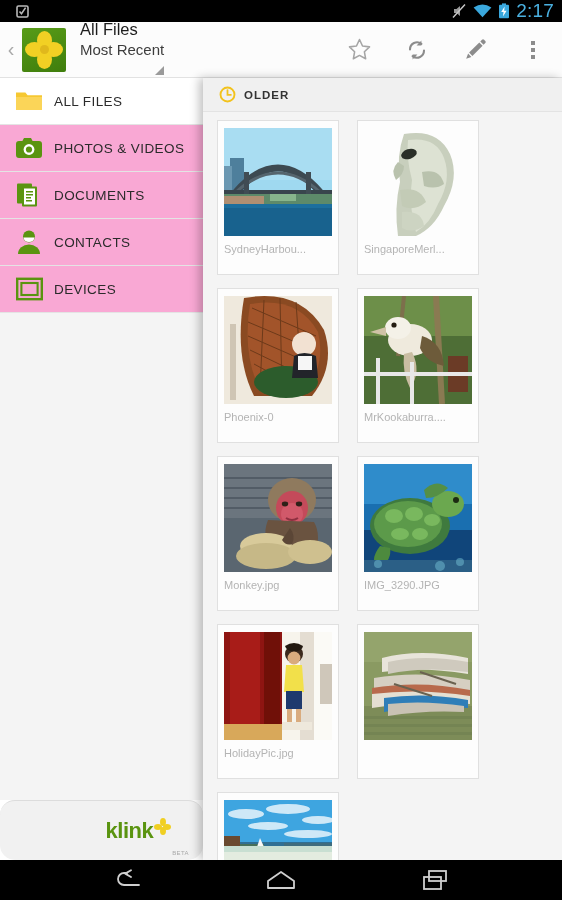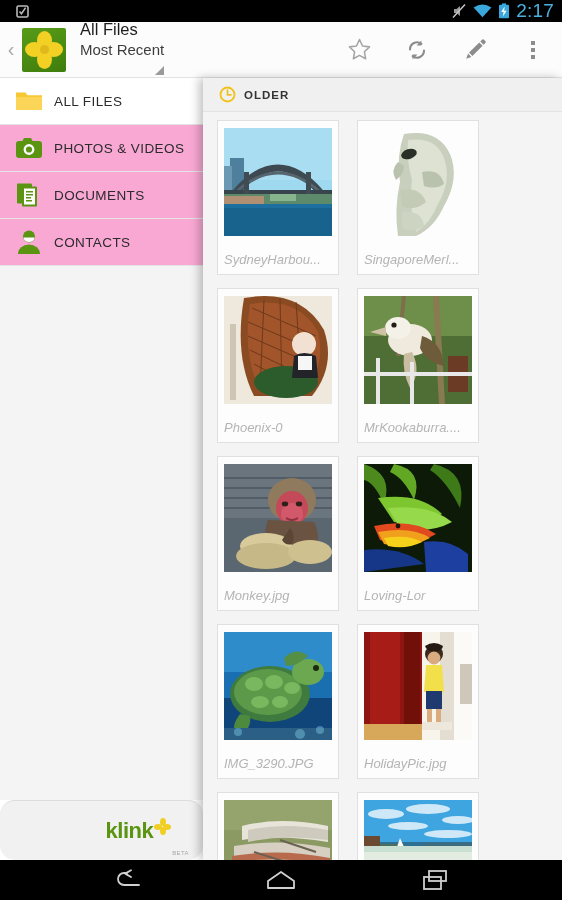--- a/index.html
+++ b/index.html
@@ -113,22 +113,22 @@
     display: flex; flex-wrap: wrap;
   }
   .tile {
     width: 122px; height: 155px; margin: 0 18px 13px 0;
     background: #fdfdfd; border: 1px solid #e0e0e0;
     display: flex; flex-direction: column; align-items: center;
     padding-top: 7px;
   }
   .thumb { width: 108px; height: 108px; overflow: hidden; position: relative; background: #fff; }
   .tile-name {
-    width: 108px; margin-top: 16px; font-size: 13px; color: #b4b4b4;
-    white-space: nowrap; overflow: hidden; text-overflow: clip; font-style: italic;
+    width: 108px; margin-top: 7px; font-size: 11px; color: #b4b4b4;
+    white-space: nowrap; overflow: hidden; text-overflow: clip;
   }
 
   
   .navbar {
     position: absolute; left: 0; top: 860px; width: 562px; height: 40px;
     background: #000; display: flex; align-items: center; justify-content: center; gap: 104px;
   }
   .nav-btn { width: 50px; height: 40px; display: flex; align-items: center; justify-content: center; }
 </style>
 </head>
@@ -257,20 +257,29 @@
       <span class="nav-ic">
         <svg width="26" height="26" viewBox="0 0 26 26">
           <circle cx="13" cy="7.5" r="6" fill="#5a9410"></circle>
           <path d="M2 25 a11 9.5 0 0 1 22 0 Z" fill="#5a9410"></path>
           <path d="M7.5 8.5 a5.5 4.5 0 0 0 11 0 Z" fill="#ffffff"></path>
         </svg>
       </span>
       <span class="nav-label">CONTACTS</span>
     </div>
 
+    <div class="nav-item">
+      <span class="nav-ic">
+        <svg width="27" height="24" viewBox="0 0 27 24">
+          <rect x="1.2" y="1.8" width="24.6" height="20.4" fill="none" stroke="#5a9410" stroke-width="2.4"></rect>
+          <rect x="5.4" y="6" width="16.2" height="12" fill="none" stroke="#5a9410" stroke-width="2.1"></rect>
+        </svg>
+      </span>
+      <span class="nav-label">DEVICES</span>
+    </div>
 
 
   </div>
 
   <div class="brand">
     <span class="brand-text">klink</span>
     <span class="brand-mark">
       <i class="bm bm-t"></i>
         <i class="bm bm-b"></i>
         <i class="bm bm-l"></i>
@@ -399,39 +408,20 @@
             <path d="M44 56 Q36 76 52 92 L90 92 Q98 72 90 58 Z" fill="#6a5340"></path>
             <ellipse cx="42" cy="82" rx="26" ry="13" fill="#d8ca9a"></ellipse>
             <ellipse cx="42" cy="92" rx="30" ry="13" fill="#c6b887"></ellipse>
             <ellipse cx="86" cy="88" rx="22" ry="12" fill="#cfc08f"></ellipse>
             <path d="M66 64 q6 8 2 16 q-6 2 -10 -4 z" fill="#5b4636"></path>
           </svg>
         </div>
         <div class="tile-name">Monkey.jpg</div>
       </div>
 
-      <div class="tile">
-        <div class="thumb">
-          <svg width="108" height="108" viewBox="0 0 108 108">
-            <rect width="108" height="108" fill="#0d1a08"></rect>
-            <path d="M0 0 Q30 10 20 40 Q10 18 0 16 Z" fill="#4d8a1e"></path>
-            <path d="M30 0 Q60 6 50 36 Q40 14 26 8 Z" fill="#62a825"></path>
-            <path d="M70 0 Q104 8 96 44 Q82 16 66 6 Z" fill="#3f7a18"></path>
-            <path d="M14 34 Q56 28 78 50 Q60 64 30 58 Z" fill="#7dc62f"></path>
-            <path d="M24 44 Q66 40 88 58 Q66 70 36 64 Z" fill="#96d94a"></path>
-            <path d="M10 62 Q48 54 72 70 Q46 86 16 76 Z" fill="#e04a1e"></path>
-            <path d="M14 68 Q48 62 66 74 Q44 86 20 80 Z" fill="#f0a01c"></path>
-            <path d="M20 74 Q44 70 58 78 Q42 86 24 82 Z" fill="#f6d11c"></path>
-            <path d="M60 78 Q86 74 104 90 L104 108 L62 108 Z" fill="#1c3fa0"></path>
-            <path d="M0 86 Q36 82 60 100 L0 108 Z" fill="#163688"></path>
-            <circle cx="34" cy="62" r="2.4" fill="#1b1208"></circle>
-          </svg>
-        </div>
-        <div class="tile-name">Loving-Lor</div>
-      </div>
 
       <div class="tile">
         <div class="thumb">
           <svg width="108" height="108" viewBox="0 0 108 108">
             <rect width="108" height="108" fill="#1a6fb0"></rect>
             <rect y="0" width="108" height="40" fill="#2f8ccb"></rect>
             <rect y="66" width="108" height="42" fill="#10457a"></rect>
             <ellipse cx="46" cy="62" rx="40" ry="28" fill="#3f7a3e"></ellipse>
             <ellipse cx="44" cy="60" rx="34" ry="23" fill="#5c9a4a"></ellipse>
             <g fill="#79b85e">

